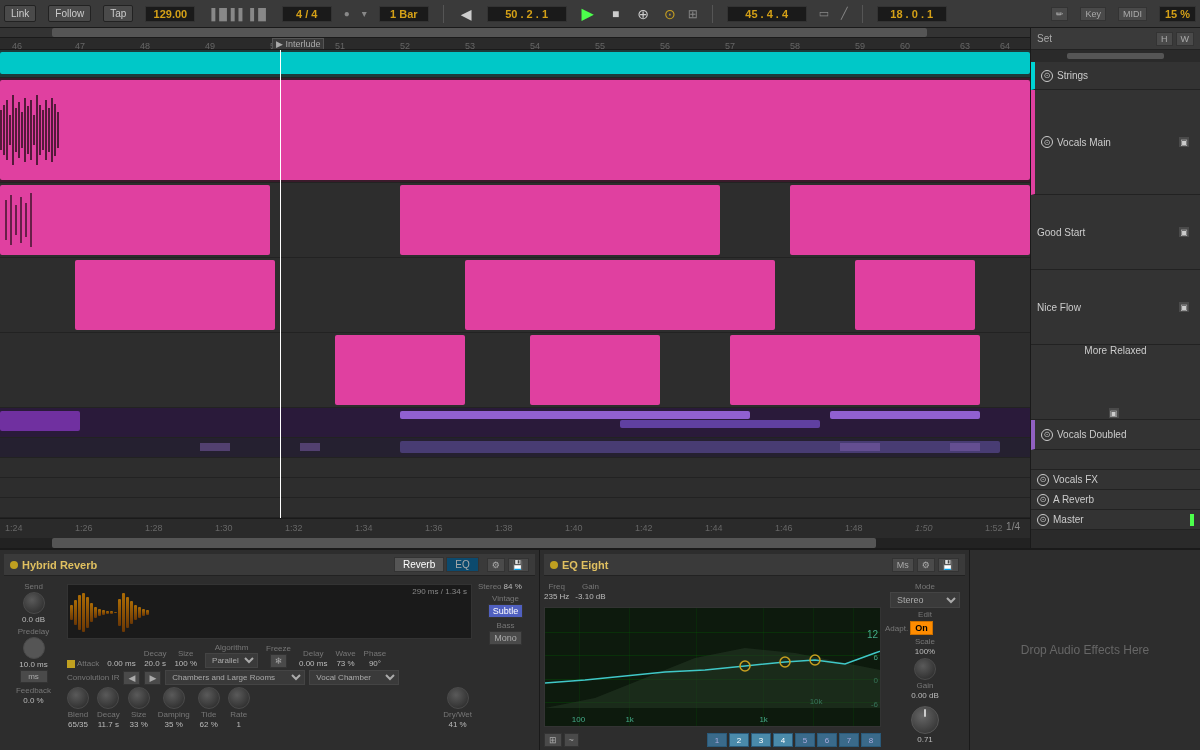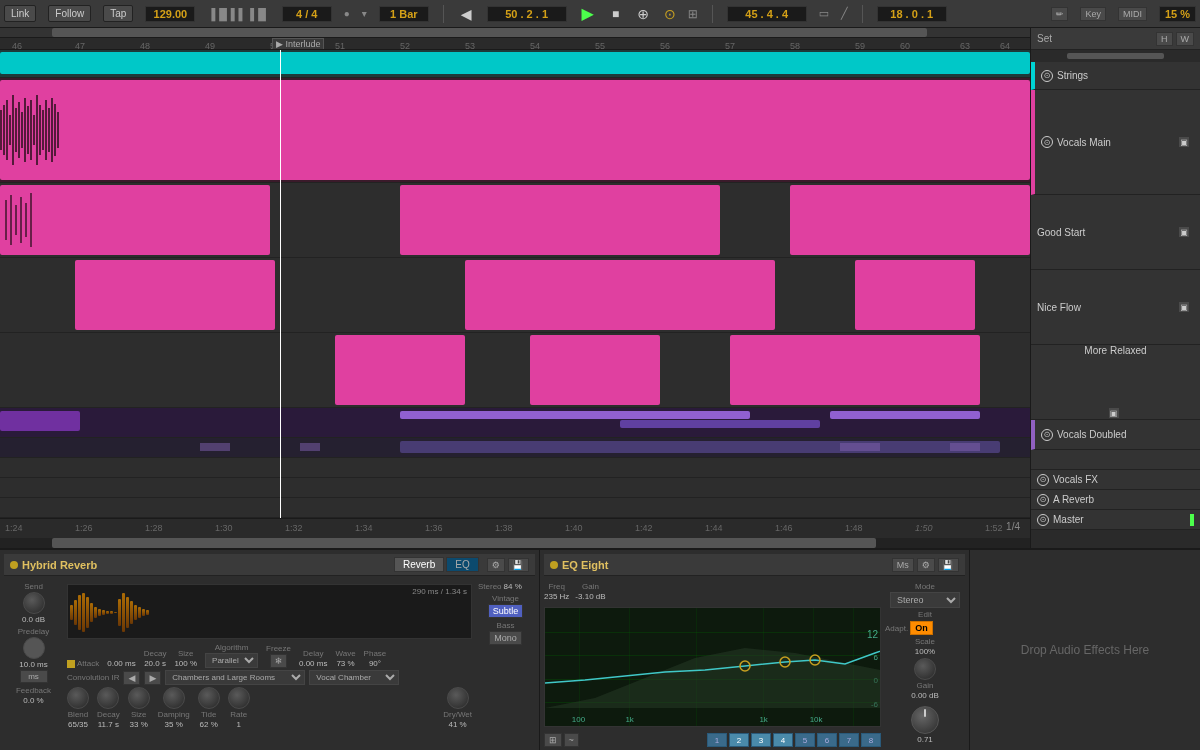--- a/index.html
+++ b/index.html
@@ -891,21 +891,21 @@
           <div style="position:absolute;height:100%;width:1px;background:rgba(0,100,0,0.2);left:10%;"></div>
           <div style="position:absolute;height:100%;width:1px;background:rgba(0,100,0,0.2);left:25%;"></div>
           <div style="position:absolute;height:100%;width:1px;background:rgba(0,100,0,0.2);left:45%;"></div>
           <div style="position:absolute;height:100%;width:1px;background:rgba(0,100,0,0.2);left:65%;"></div>
           <div style="position:absolute;height:100%;width:1px;background:rgba(0,100,0,0.2);left:80%;"></div>
           <div style="position:absolute;height:100%;width:1px;background:rgba(0,100,0,0.2);left:92%;"></div>
 
           <span style="position:absolute;bottom:2px;left:8%;font-size:8px;color:#4a8;white-space:nowrap;">100</span>
           <span style="position:absolute;bottom:2px;left:24%;font-size:8px;color:#4a8;white-space:nowrap;">1k</span>
           <span style="position:absolute;bottom:2px;left:64%;font-size:8px;color:#4a8;white-space:nowrap;">1k</span>
-          <span style="position:absolute;bottom:2px;left:79%;font-size:8px;color:#4a8;white-space:nowrap;">10k</span>
+          <span style="position:absolute;bottom:20px;left:79%;font-size:8px;color:#4a8;white-space:nowrap;">10k</span>
 
           <span style="position:absolute;top:18%;right:2px;font-size:10px;color:#4a8;">12</span>
           <span style="position:absolute;top:38%;right:2px;font-size:8px;color:#4a8;">6</span>
           <span style="position:absolute;top:58%;right:2px;font-size:8px;color:#4a8;">0</span>
           <span style="position:absolute;top:78%;right:2px;font-size:8px;color:#4a8;">-6</span>
 
           <svg width="100%" height="100%" style="position:absolute;top:0;left:0;">
 
             <polygon points="0,100 50,90 100,70 150,50 200,40 250,45 300,55 350,65 380,100" fill="rgba(40,60,40,0.5)"></polygon>
 

